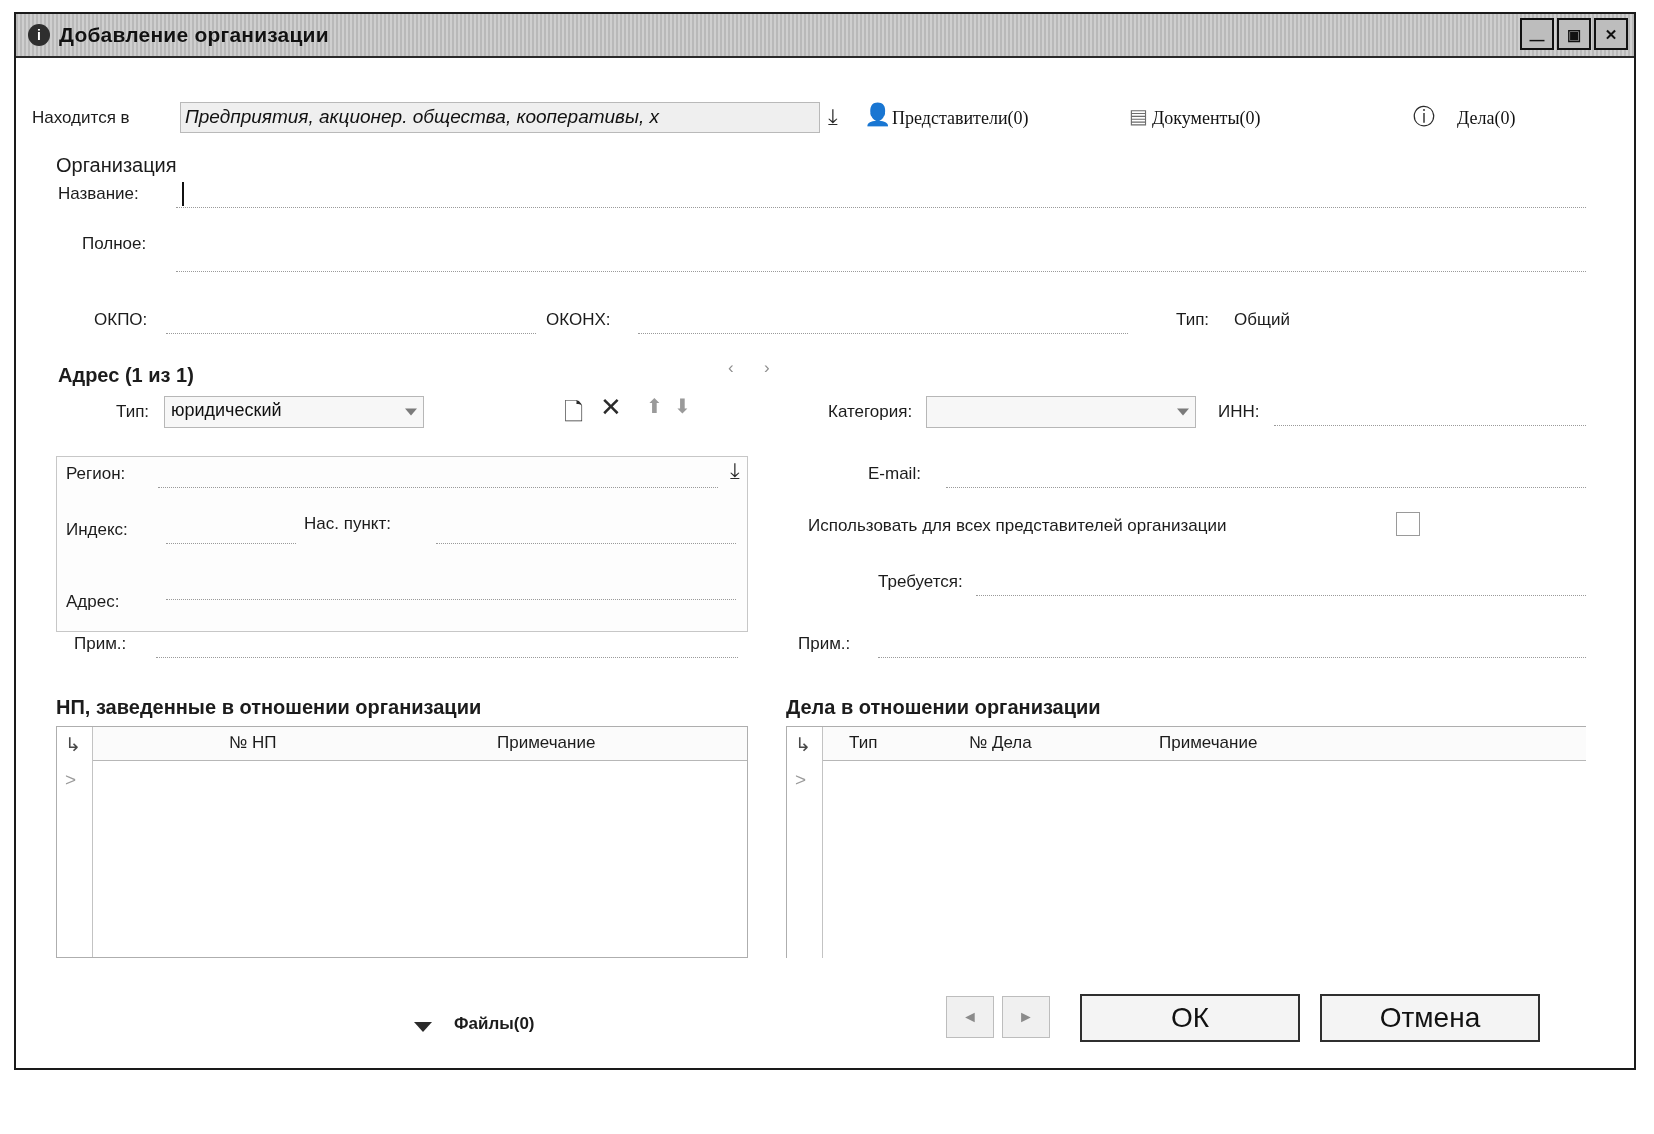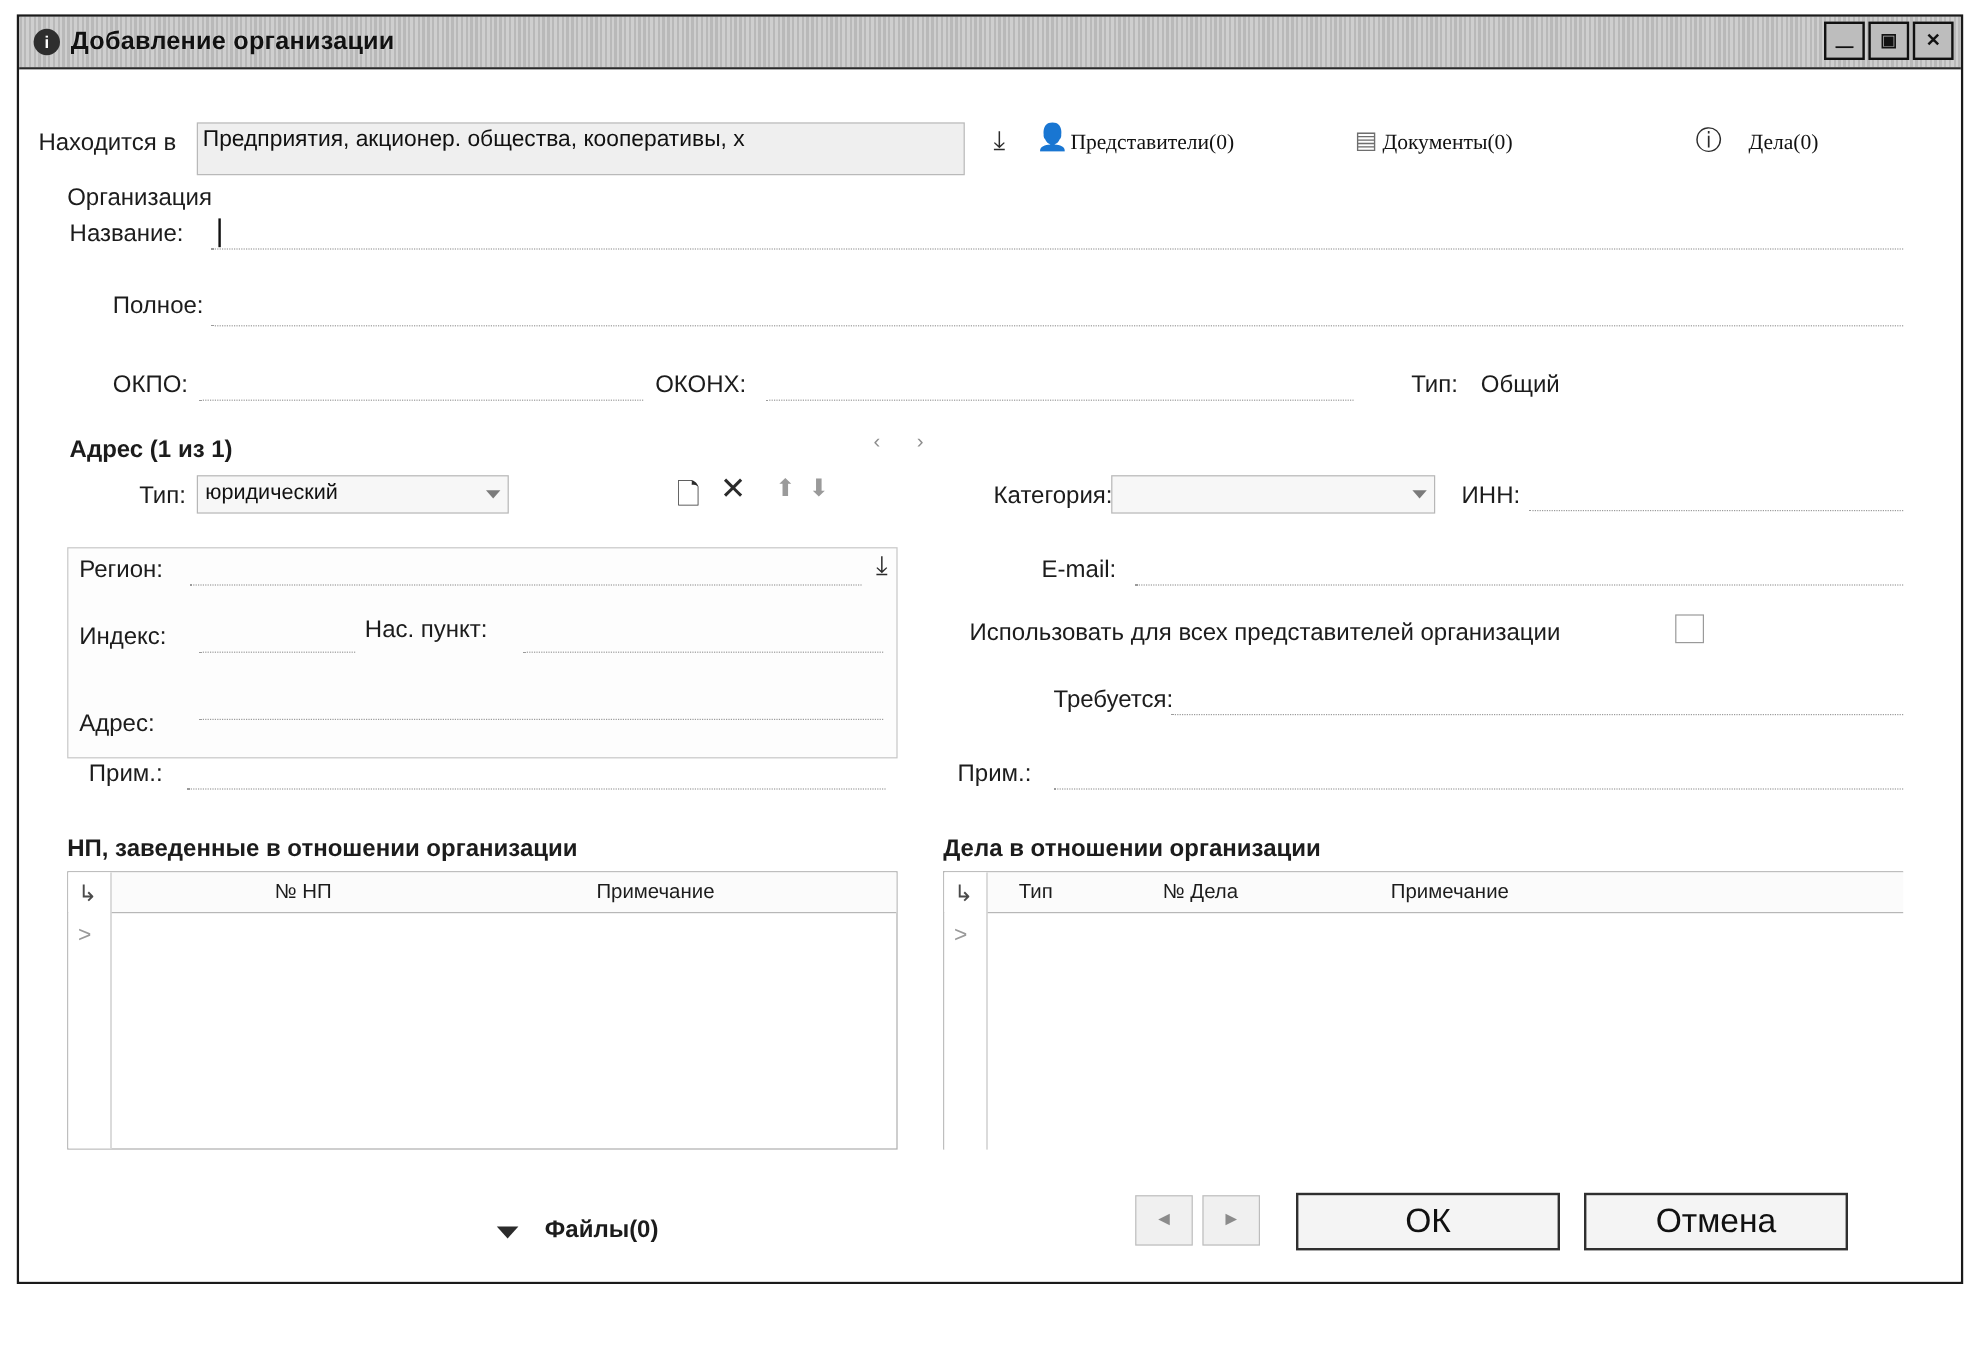--- a/index.html
+++ b/index.html
@@ -88,21 +88,21 @@
   .tbtn.min .glyph { top: 68%; }
   
   .content {
     position: absolute;
     left: 0; top: 44px;
     right: 0; bottom: 0;
     background: #ffffff;
   }
   .lbl {
     position: absolute;
-    font-size: 20px;
+    font-size: 17px;
     color: #1c1c1c;
     white-space: nowrap;
   }
   .lbl.small { font-size: 20px; }
   .lbl.bold { font-weight: bold; }
   
   .uline {
     position: absolute;
     border: none;
     border-bottom: 1px dotted #9a9a9a;
@@ -265,39 +265,39 @@
         </div>
         <div class="tbtn">
           <span class="glyph">✕</span>
         </div>
       </div>
     </div>
 
     <div class="content">
 
       <div class="lbl" style="left:16px; top:50px;">Находится в</div>
-      <div class="topbar-field" style="left:148px; top:44px; width:640px; height:44px;">Предприятия, акционер. общества, кооперативы, х</div>
+      <div class="topbar-field" style="left:164px; top:44px; width:640px; height:31px;font-style:italic;">Предприятия, акционер. общества, кооперативы, х</div>
       <div class="icon-sq" style="left:812px; top:46px; font-size:22px;">⤓</div>
 
       <div class="icon-sq" style="left:848px; top:44px; font-size:22px;">👤</div>
       <div class="tool-link" style="left:876px; top:50px;">Представители(0)</div>
 
       <div class="icon-sq" style="left:1113px; top:46px; font-size:20px; color:#6e6e6e;">▤</div>
       <div class="tool-link" style="left:1136px; top:50px;">Документы(0)</div>
 
       <div class="icon-sq" style="left:1397px; top:44px; font-size:22px;">ⓘ</div>
       <div class="tool-link" style="left:1441px; top:50px;">Дела(0)</div>
 
       <div class="lbl small" style="left:40px; top:96px;">Организация</div>
 
       <div class="lbl" style="left:42px; top:126px;">Название:</div>
       <input class="uline" style="left: 160px; top: 122px; width: 1410px; height: 28px;" value="">
       <div class="caret-text-cursor" style="left:166px; top:124px; height:24px;"></div>
 
-      <div class="lbl" style="left:66px; top:186px;margin-left:12px;">Полное:</div>
+      <div class="lbl" style="left:66px; top:176px;">Полное:</div>
       <input class="uline" style="left: 160px; top: 186px; width: 1410px; height: 28px;" value="">
 
       <div class="lbl" style="left:78px; top:252px;">ОКПО:</div>
       <input class="uline" style="left: 150px; top: 248px; width: 370px; height: 28px;" value="">
 
       <div class="lbl" style="left:530px; top:252px;">ОКОНХ:</div>
       <input class="uline" style="left: 622px; top: 248px; width: 490px; height: 28px;" value="">
 
       <div class="lbl" style="left:1160px; top:252px;">Тип:</div>
       <div class="lbl" style="left:1218px; top:252px;">Общий</div>

